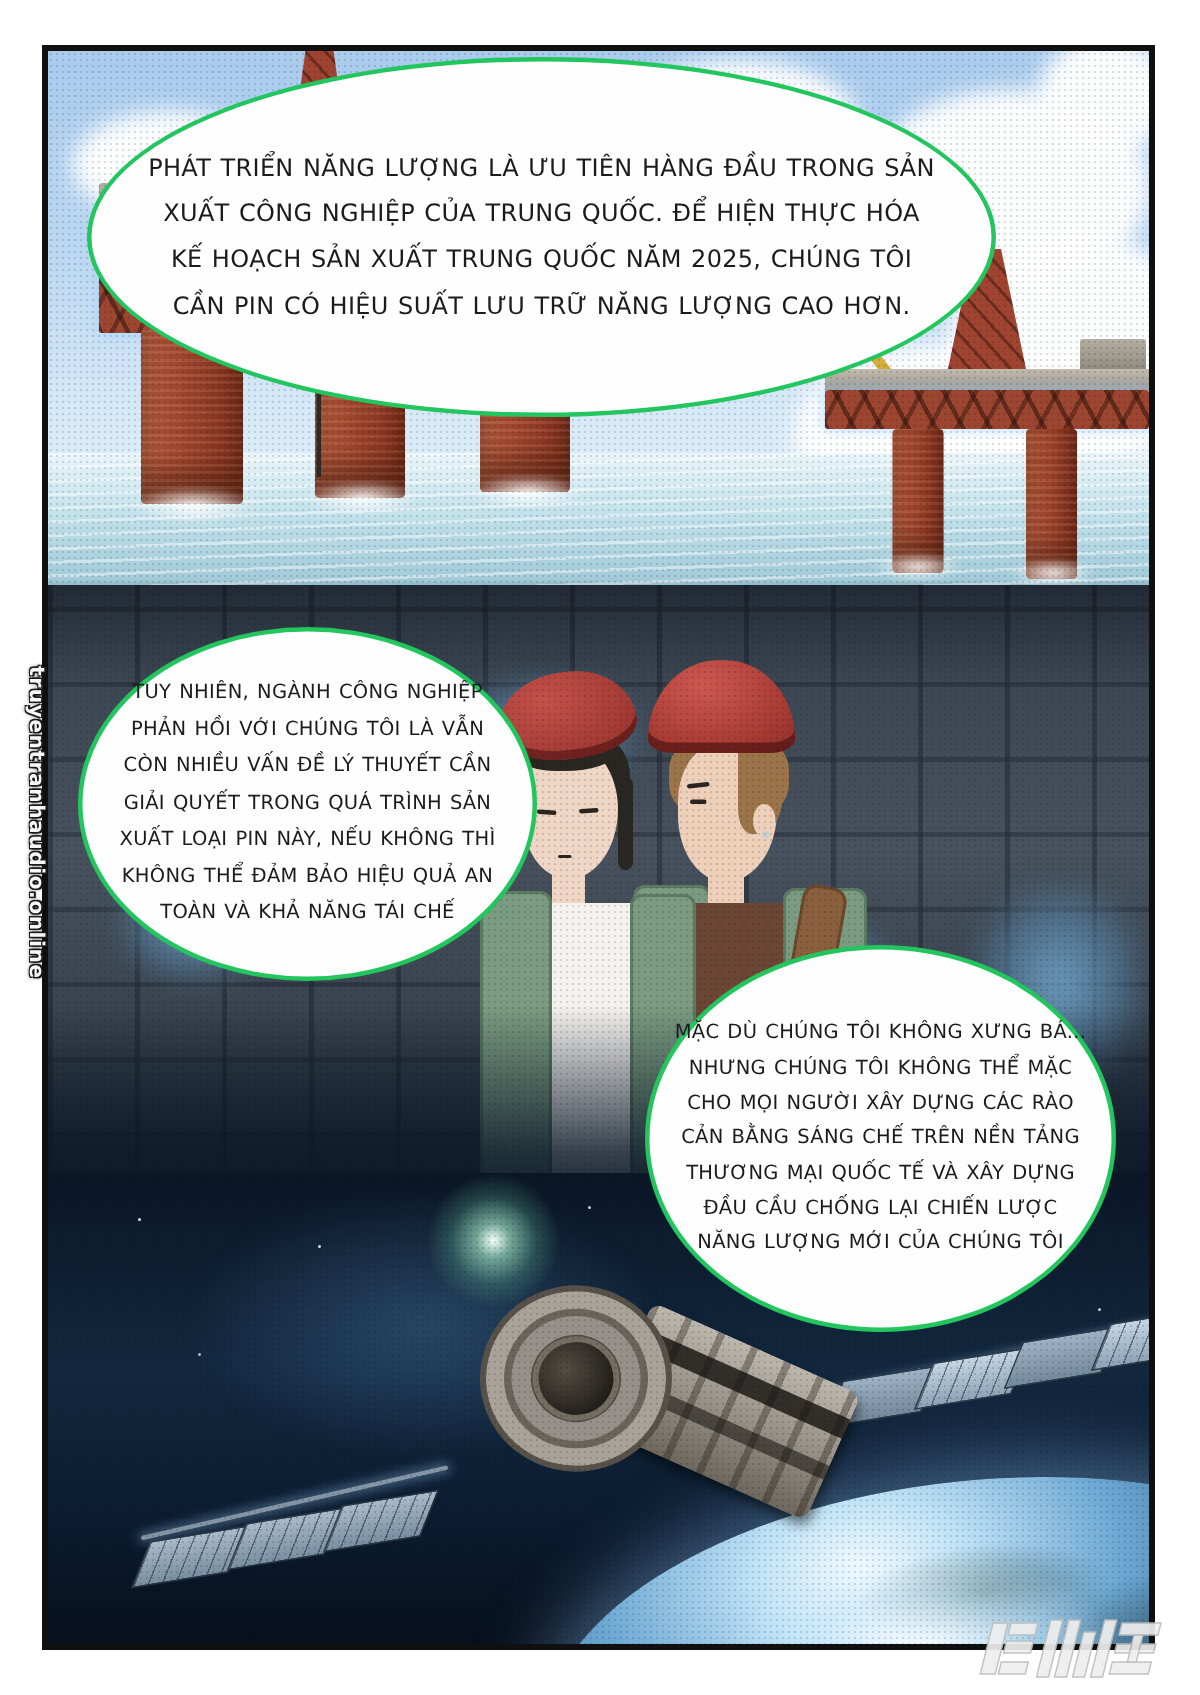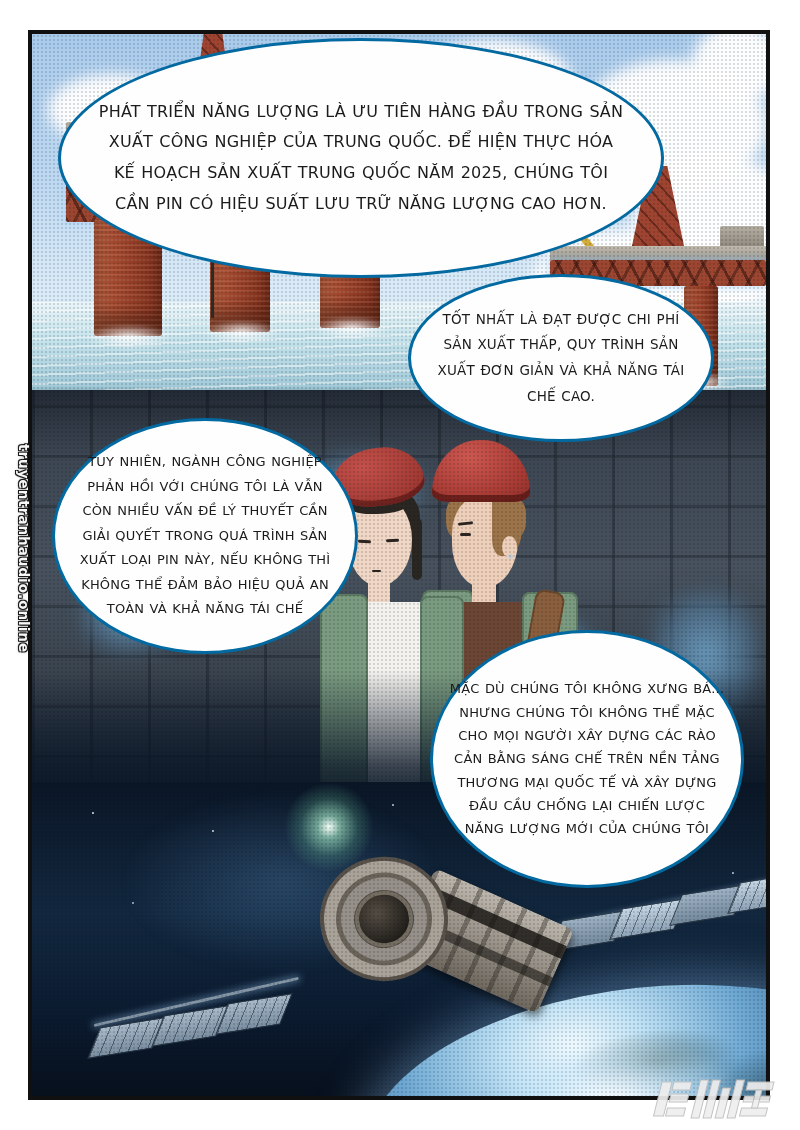--- a/index.html
+++ b/index.html
@@ -132,21 +132,21 @@
       repeating-linear-gradient(90deg,rgba(35,50,66,.55) 0 1px,rgba(0,0,0,0) 1px 9px),
       linear-gradient(180deg,#c5d6e4 0%,#8da3b6 100%);}
   .sol.dim{opacity:.85;background:
       repeating-linear-gradient(90deg,rgba(25,36,48,.6) 0 1px,rgba(0,0,0,0) 1px 9px),
       linear-gradient(180deg,#72heat 0,#5c6d7d 0%,#45576a 100%);}
 
   
   .grain{position:absolute;inset:0;z-index:6;pointer-events:none;opacity:.28;
     background-image:radial-gradient(rgba(10,12,16,.5) 1px,rgba(0,0,0,0) 1px);
     background-size:4px 4px;}
-  .bubble{position:absolute;background:#fefefe;border:3px solid #0369a1;border-radius:50%;
+  .bubble{position:absolute;background:#fefefe;border:3px solid #22c55e;border-radius:50%;
     display:flex;align-items:center;justify-content:center;z-index:10;text-align:center;
     color:#1b1b1b;}
   .bubble .txt{display:block;letter-spacing:.2px;word-spacing:1px;font-weight:500;}
   .watermark{position:absolute;left:16px;top:444px;z-index:30;writing-mode:vertical-rl;
     font-size:13.5px;font-weight:bold;color:#f7f7f7;letter-spacing:1px;
     text-shadow:-1px -1px 0 #1a1a1a,1px -1px 0 #1a1a1a,-1px 1px 0 #1a1a1a,1px 1px 0 #1a1a1a,0 0 3px #000;}
   .logo{position:absolute;left:642px;top:1074px;z-index:30;}
 </style>
 </head>
 <body>
@@ -280,23 +280,20 @@
         <div class="sol dim" style="left:6px;top:44px;"></div>
         <div class="sol dim" style="left:70px;top:32px;"></div>
         <div class="sol dim" style="left:134px;top:20px;"></div>
       </div>
     </div>
 
     <div class="grain"></div>
 
     <div class="bubble" style="left:26px;top:4px;width:600px;height:234px;">
       <span class="txt" style="width:88%;font-size:16px;line-height:1.92;">PHÁT TRIỂN NĂNG LƯỢNG LÀ ƯU TIÊN HÀNG ĐẦU TRONG SẢN XUẤT CÔNG NGHIỆP CỦA TRUNG QUỐC. ĐỂ HIỆN THỰC HÓA KẾ HOẠCH SẢN XUẤT TRUNG QUỐC NĂM 2025, CHÚNG TÔI CẦN PIN CÓ HIỆU SUẤT LƯU TRỮ NĂNG LƯỢNG CAO HƠN.</span>
-    </div>
-    <div class="bubble" style="left:376px;top:240px;width:300px;height:162px;">
-      <span class="txt" style="width:87%;font-size:13.5px;line-height:1.9;">TỐT NHẤT LÀ ĐẠT ĐƯỢC CHI PHÍ SẢN XUẤT THẤP, QUY TRÌNH SẢN XUẤT ĐƠN GIẢN VÀ KHẢ NĂNG TÁI CHẾ CAO.</span>
     </div>
     <div class="bubble" style="left:20px;top:384px;width:300px;height:230px;">
       <span class="txt" style="width:90%;font-size:13px;line-height:1.88;">TUY NHIÊN, NGÀNH CÔNG NGHIỆP PHẢN HỒI VỚI CHÚNG TÔI LÀ VẪN CÒN NHIỀU VẤN ĐỀ LÝ THUYẾT CẦN GIẢI QUYẾT TRONG QUÁ TRÌNH SẢN XUẤT LOẠI PIN NÀY, NẾU KHÔNG THÌ KHÔNG THỂ ĐẢM BẢO HIỆU QUẢ AN TOÀN VÀ KHẢ NĂNG TÁI CHẾ</span>
     </div>
     <div class="bubble" style="left:398px;top:596px;width:308px;height:252px;">
       <span class="txt" style="width:90%;font-size:13px;line-height:1.8;">MẶC DÙ CHÚNG TÔI KHÔNG XƯNG BÁ... NHƯNG CHÚNG TÔI KHÔNG THỂ MẶC CHO MỌI NGƯỜI XÂY DỰNG CÁC RÀO CẢN BẰNG SÁNG CHẾ TRÊN NỀN TẢNG THƯƠNG MẠI QUỐC TẾ VÀ XÂY DỰNG ĐẦU CẦU CHỐNG LẠI CHIẾN LƯỢC NĂNG LƯỢNG MỚI CỦA CHÚNG TÔI</span>
     </div>
   </div>
 
   <div class="watermark">truyentranhaudio.online</div>

